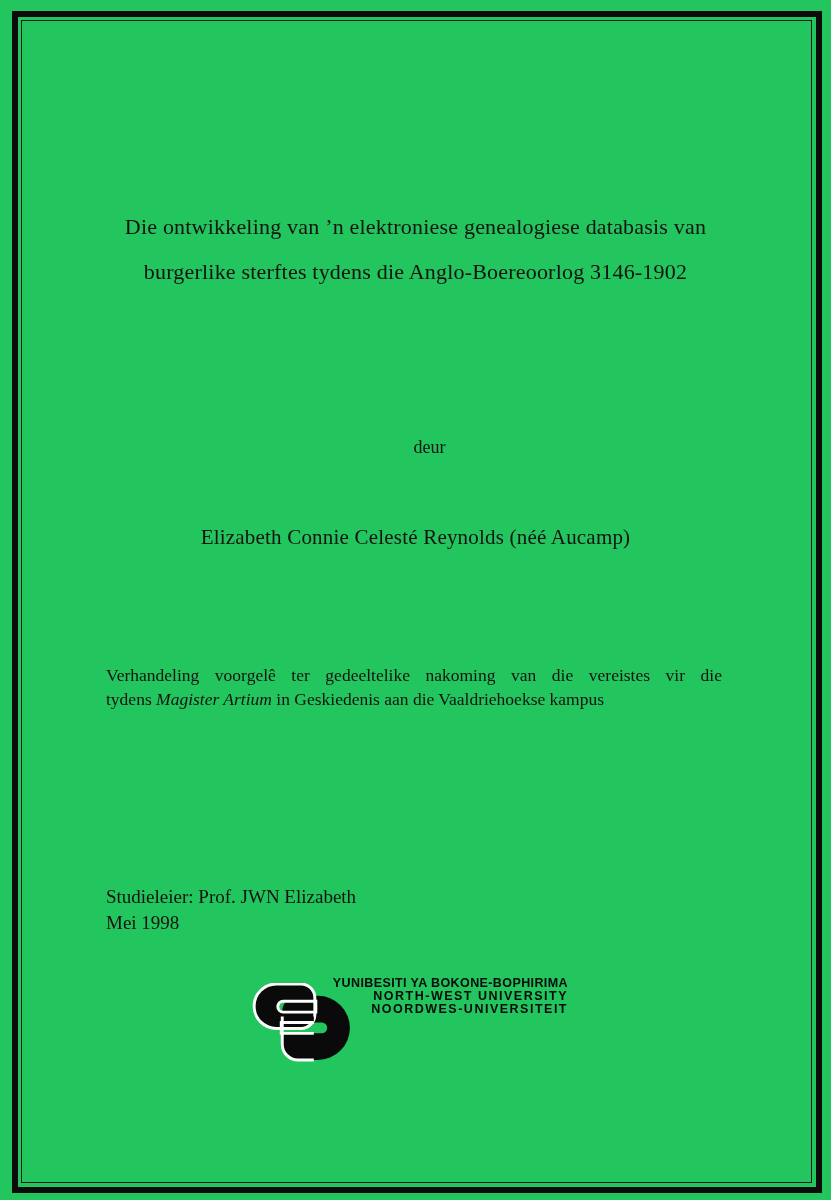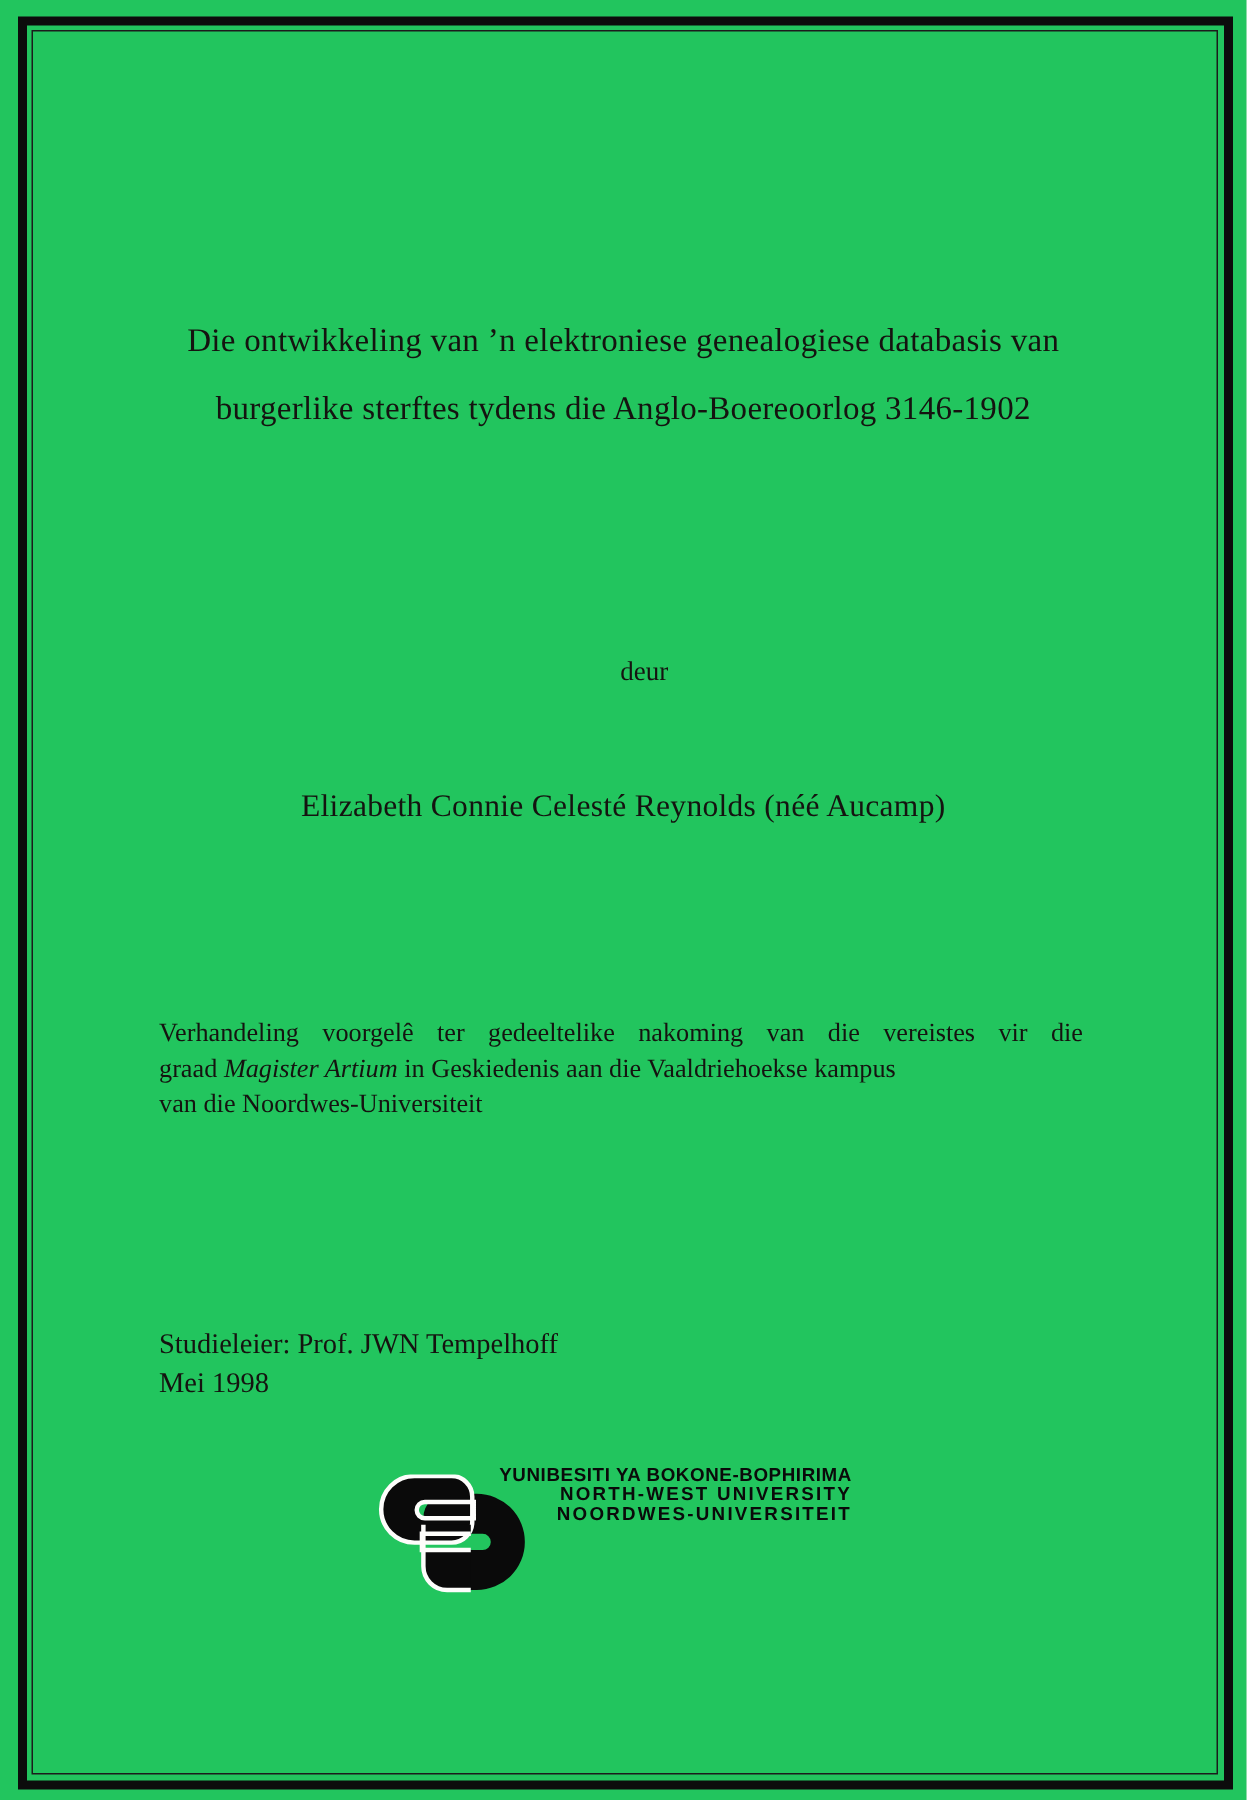--- a/index.html
+++ b/index.html
@@ -42,21 +42,20 @@
     letter-spacing:0.2px;
   }
   .statement {
     position:absolute; left:106px; top:664px;
     width:616px;
     font-size:17.5px; line-height:23.5px;
   }
   .statement .just {
     text-align:justify;
     text-align-last:justify;
-    margin-top:13px;
   }
   .statement .ital { font-style:italic; }
   .supervisor-block {
     position:absolute; left:106px; top:884px;
     font-size:19px; line-height:26px;
   }
   .logo {
     position:absolute; left:0; top:0; width:800px; height:1200px;
     pointer-events:none;
   }
@@ -89,26 +88,25 @@
     <div>Die ontwikkeling van ’n elektroniese genealogiese databasis van</div>
     <div>burgerlike sterftes tydens die Anglo-Boereoorlog 3146-1902</div>
   </div>
 
   <div class="byline">deur</div>
 
   <div class="author">Elizabeth Connie Celesté Reynolds (néé Aucamp)</div>
 
   <div class="statement">
     <div class="just">Verhandeling voorgelê ter gedeeltelike nakoming van die vereistes vir die</div>
-    <div><span>graad </span><span class="ital">Magister Artium</span><span> in Geskiedenis aan die Vaaldriehoekse kampus</span></div>
-    <div>van die Noordwes-Universiteit</div>
+    <div><span>tydens </span><span class="ital">Magister Artium</span><span> in Geskiedenis aan die Vaaldriehoekse kampus</span></div>
   </div>
 
   <div class="supervisor-block">
-    <div>Studieleier: Prof. JWN Tempelhoff</div>
+    <div>Studieleier: Prof. JWN Elizabeth</div>
     <div>Mei 1998</div>
   </div>
 
   <div class="logo">
     <svg class="logo-mark" viewBox="0 0 101 80" xmlns="http://www.w3.org/2000/svg" aria-hidden="true">
       <defs>
         <clipPath id="lowclip">
             <rect x="0" y="34" width="62" height="46"></rect>
           </clipPath>
       </defs>

